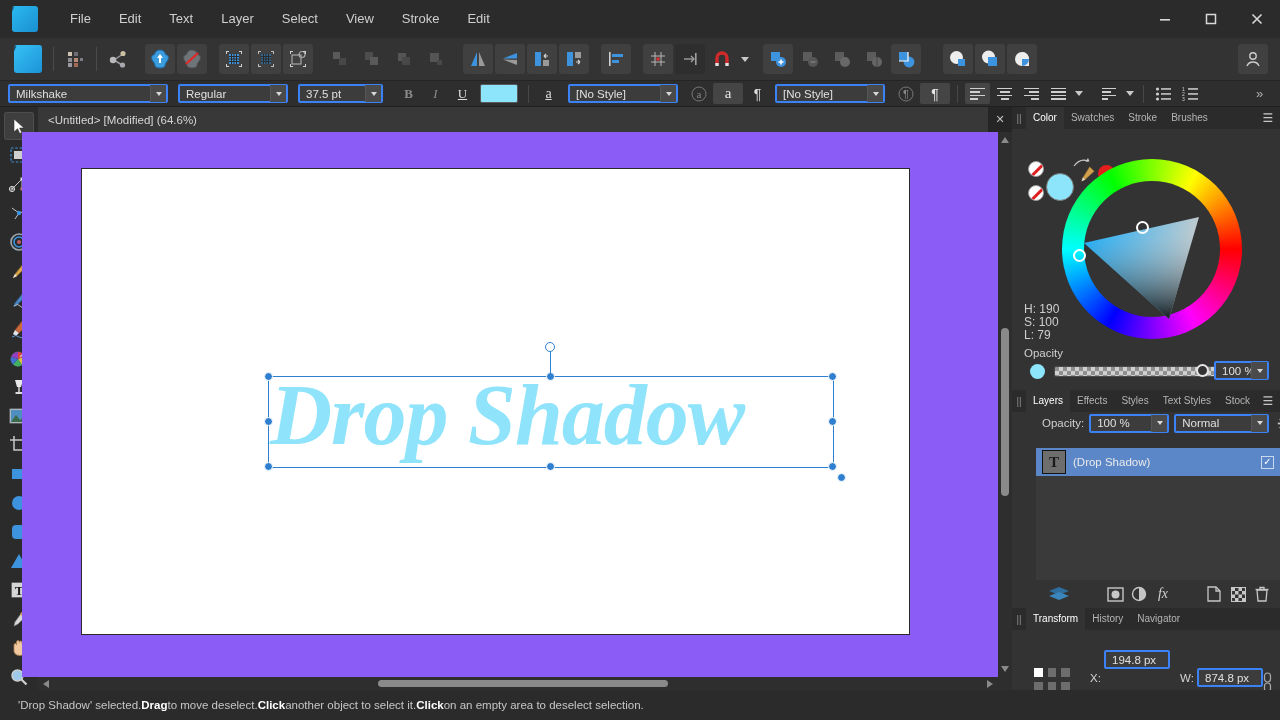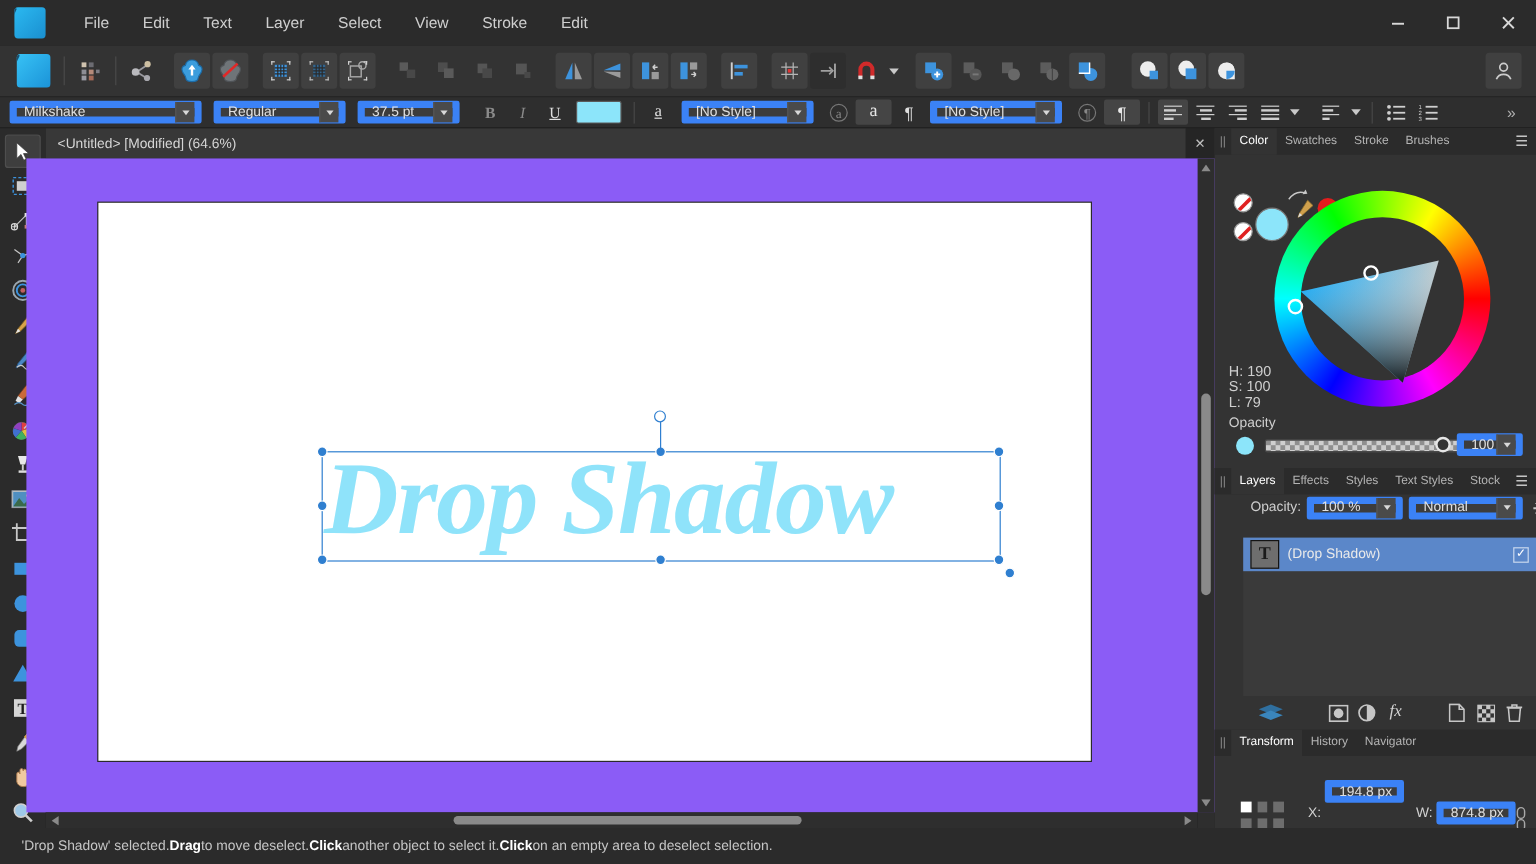--- a/index.html
+++ b/index.html
@@ -62,21 +62,21 @@
   .caret{ width:0;height:0;border-left:4px solid transparent;border-right:4px solid transparent;
           border-top:5px solid #c9c9c9; }
 
   
   .ctxbar{
     position:absolute; left:0; top:81px; width:1280px; height:26px;
     background:#2e2e2e; display:flex; align-items:center; padding:0 4px;
     border-bottom:1px solid #1f1f1f;
   }
   .combo{
-    height:19px; background:#3c3c3c; border:6px solid #3b82f6; border-radius:2px;
+    height:19px; background:#3c3c3c; border:2px solid #3b82f6; border-radius:2px;
     display:flex; align-items:center; position:relative; color:#e0e0e0; font-size:11.5px;
     flex:none;
   }
   .combo .val{ padding-left:6px; white-space:nowrap; overflow:hidden; flex:1; }
   .combo .dd{
     width:16px;height:17px;background:#4a4a4a;border-left:1px solid #565656;
     display:flex;align-items:center;justify-content:center;margin:0 0 0 auto;flex:none;
   }
   .combo .dd .caret{ border-top-color:#d8d8d8; border-left-width:3.5px;border-right-width:3.5px;border-top-width:4.5px;}
   .fbtn{

